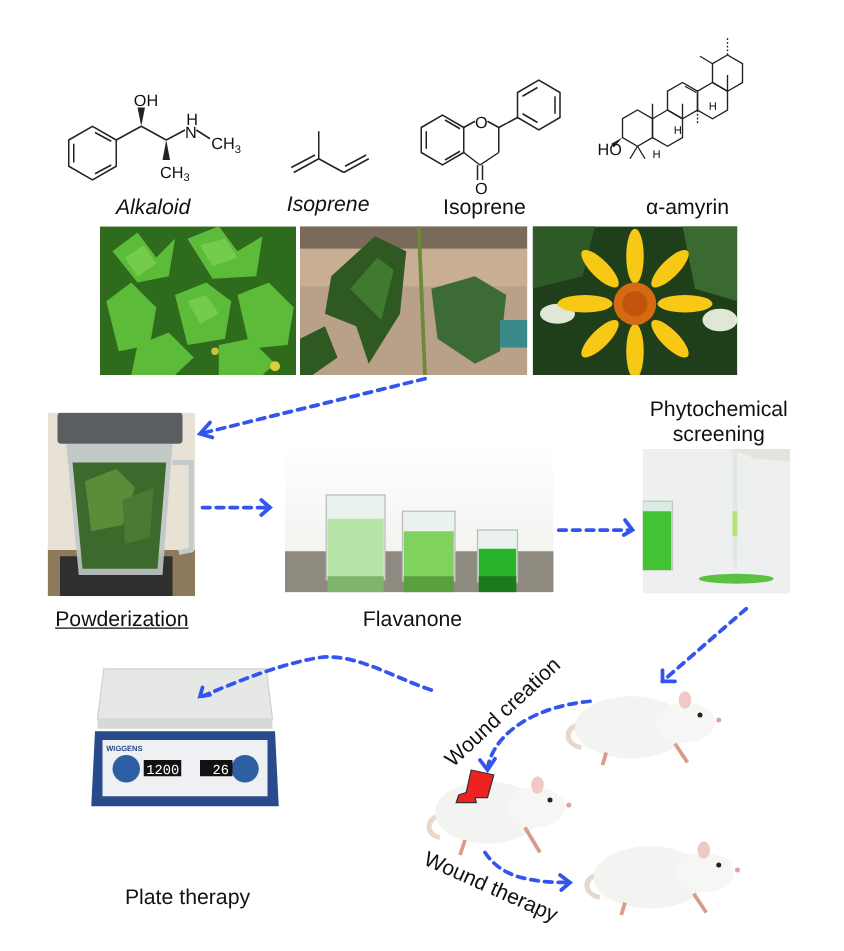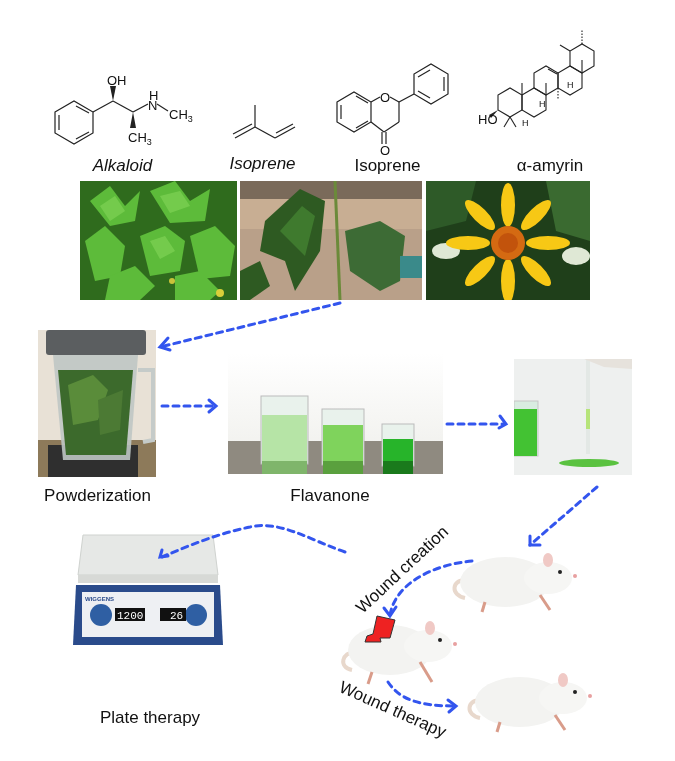--- a/index.html
+++ b/index.html
@@ -173,21 +173,21 @@
     <rect x="0" y="110" width="118" height="37" fill="#8d7a5a"></rect>
     <rect x="10" y="115" width="90" height="32" fill="#2f2f2f"></rect>
     <path d="M15 25 L100 25 L92 130 L25 130 Z" fill="#bfc7c4" opacity="0.9"></path>
     <path d="M20 40 L95 40 L88 125 L28 125 Z" fill="#3c6a2c"></path>
     <path d="M30 55 L55 45 L70 60 L60 90 L35 95 Z" fill="#5a8c3a"></path>
     <path d="M60 70 L85 60 L82 100 L62 105 Z" fill="#4c7a34"></path>
     <rect x="8" y="0" width="100" height="25" rx="3" fill="#5b5e60"></rect>
     <path d="M100 40 L115 40 L115 110 L105 112" fill="none" stroke="#c5cbc9" stroke-width="4"></path>
   </svg>
 </div>
-<div class="label" style="left:30px;top:486px;width:135px;">Powderization</div>
+<div class="label" style="left:30px;top:486px;width:135px;text-decoration:underline;">Powderization</div>
 
 <div class="photo" style="left:228px;top:353px;width:215px;height:121px;">
   <svg width="215" height="121" viewBox="0 0 215 121">
     <defs>
       <linearGradient id="bgGrad" x1="0" y1="0" x2="0" y2="1">
         <stop offset="0" stop-color="#ffffff"></stop>
         <stop offset="1" stop-color="#eeeeea"></stop>
       </linearGradient>
     </defs>
     <rect width="215" height="121" fill="url(#bgGrad)"></rect>
@@ -202,20 +202,22 @@
     <rect x="95" y="108" width="40" height="13" fill="#5aa03e"></rect>
 
     <rect x="154" y="71" width="32" height="42" fill="#e9f2ec" stroke="#bbb" stroke-width="1"></rect>
     <rect x="155" y="86" width="30" height="27" fill="#27b42a"></rect>
     <rect x="155" y="108" width="30" height="13" fill="#1a7a1c"></rect>
   </svg>
 </div>
 <div class="label" style="left:270px;top:486px;width:120px;">Flavanone</div>
 
 <div class="label" style="left:500px;top:318px;width:150px;line-height:20px;">
+  <div>Phytochemical</div>
+  <div>screening</div>
 </div>
 <div class="photo" style="left:514px;top:359px;width:118px;height:116px;">
   <svg width="118" height="116" viewBox="0 0 118 116">
     <rect width="118" height="116" fill="#eef0ef"></rect>
     <rect x="0" y="42" width="24" height="55" fill="#d9ece1" stroke="#c5c5c5"></rect>
     <rect x="0" y="50" width="23" height="47" fill="#43c233"></rect>
     <rect x="72" y="0" width="4" height="95" fill="#e3e8e5"></rect>
     <rect x="72" y="50" width="4" height="20" fill="#b6e47a"></rect>
     <path d="M70 0 L118 0 L118 10 L90 8 Z" fill="#e6e2dc"></path>
     <ellipse cx="75" cy="104" rx="30" ry="4" fill="#5ac240"></ellipse>

